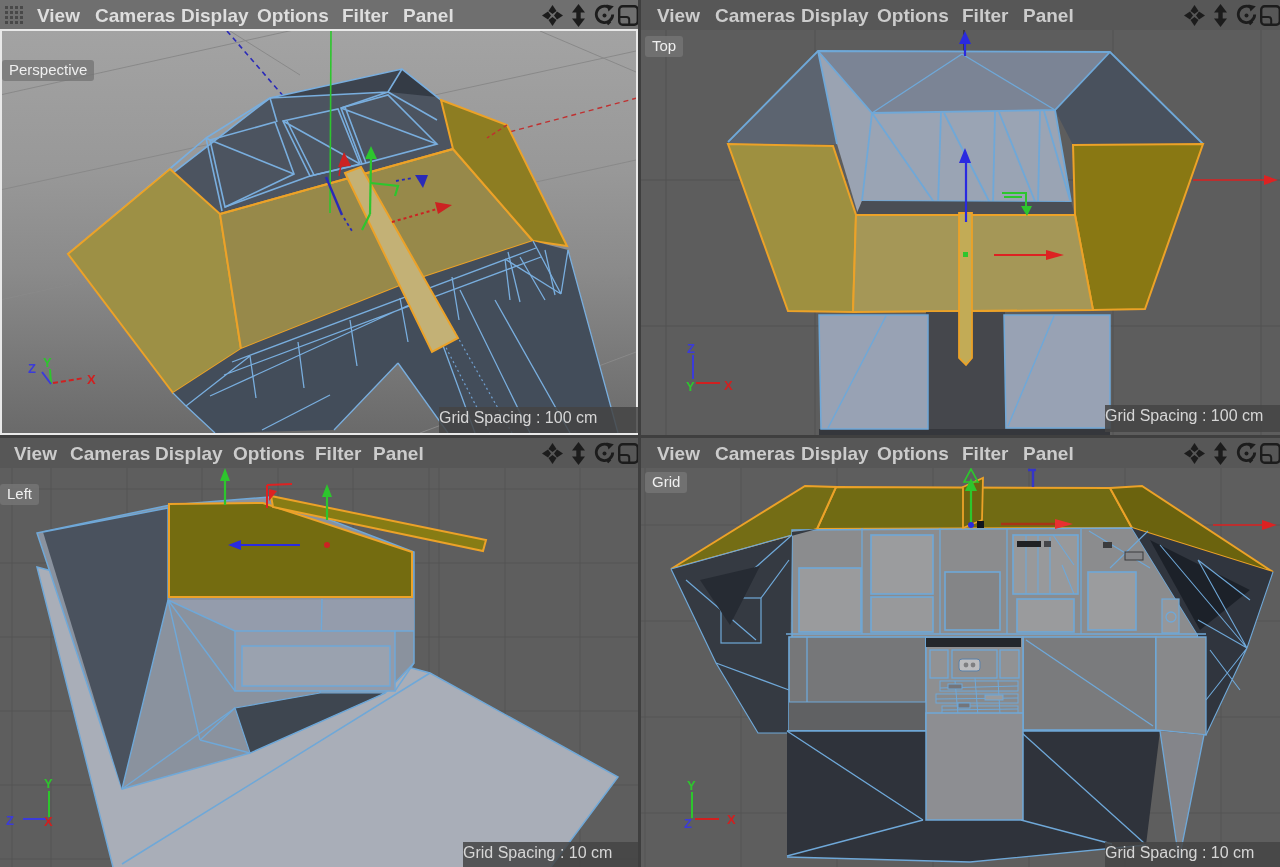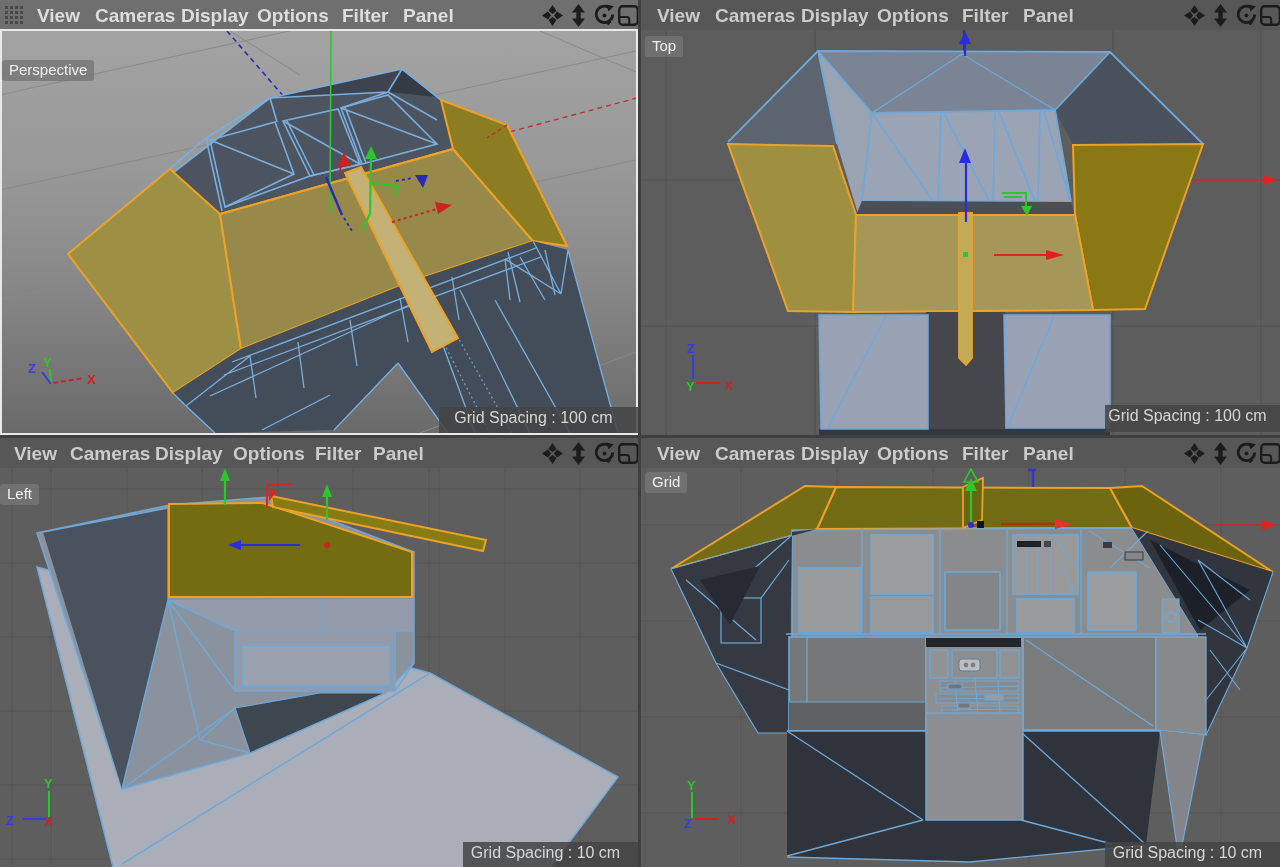--- a/index.html
+++ b/index.html
@@ -7,21 +7,21 @@
     font-family:"Liberation Sans", sans-serif; }
   .vp { position:absolute; overflow:hidden; }
   .mbar { position:absolute; left:0; top:0; width:100%; height:30px; background:#575757; }
   .mbar.active { background:#6f6f6f; height:29px; }
   .mi { position:absolute; top:5px; font-size:19px; color:#cccccc;font-weight:bold; }
   .mbar.active .mi { color:#dedede; }
   .content { position:absolute; }
   .label { position:absolute; font-size:15px; color:#efefef; background:rgba(118,118,118,0.8);
     border-radius:3px; padding:1px 7px 3px 7px; line-height:17px; }
   .gridbar { position:absolute; background:rgba(68,68,68,0.85); color:#d6d6d6;
-    font-size:16px; text-align:center; padding:2px 10px 0 0; }
+    font-size:16px; text-align:left; padding:2px 10px 0 0; }
   svg { position:absolute; left:0; top:0; }
   .icons { position:absolute; top:4px; }
 </style>
 </head>
 <body>
 
 <svg width="0" height="0" style="position:absolute">
   <defs>
     <g id="ic-move" fill="#1c1c1c">
       <polygon points="10.5,0 14.5,6 10.5,9 6.5,6"></polygon>

